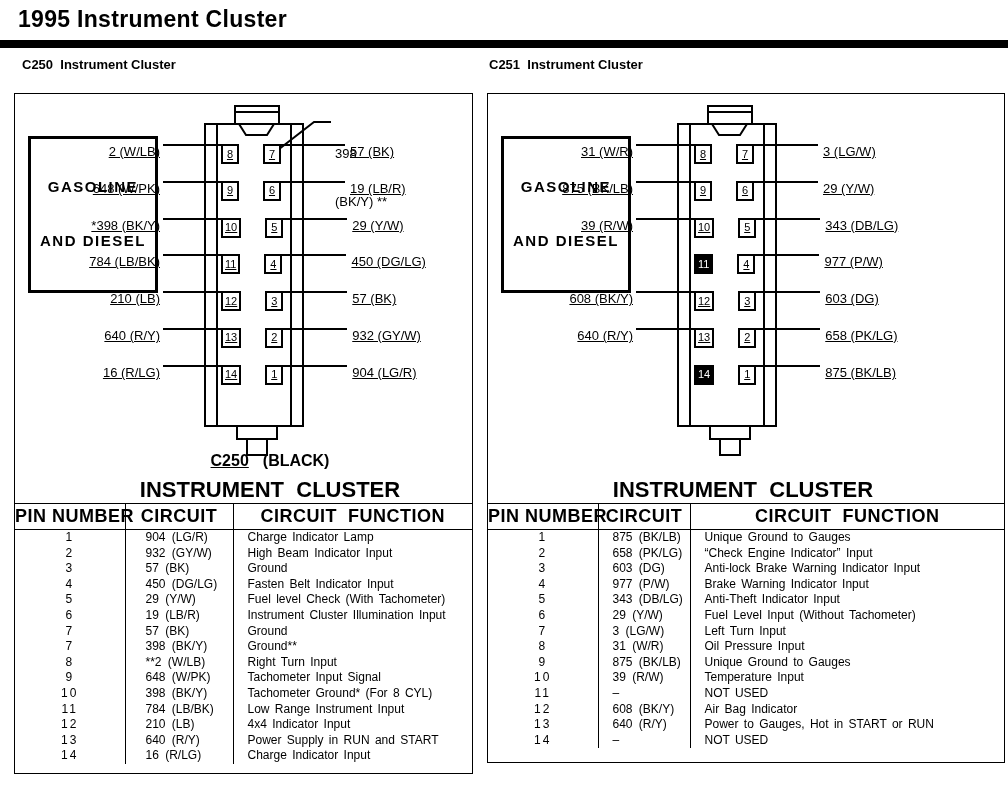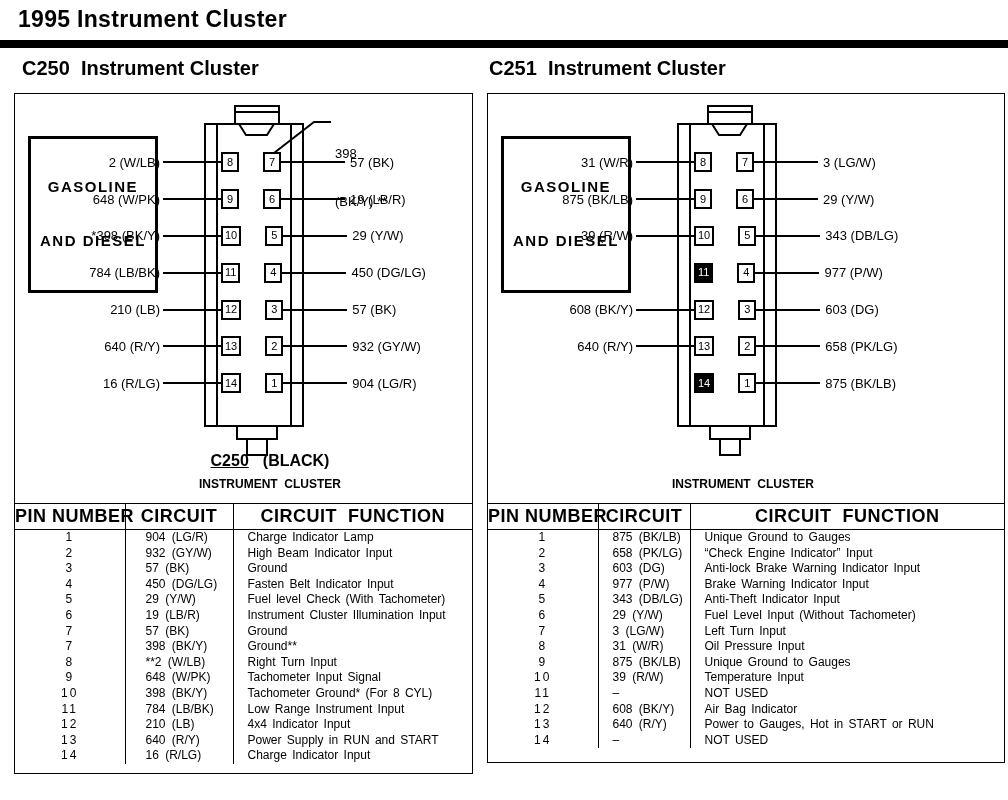--- a/index.html
+++ b/index.html
@@ -3,58 +3,58 @@
 <meta charset="utf-8">
 <style>
   html,body{margin:0;padding:0;}
   body{
     width:1008px;height:800px;position:relative;background:#fff;overflow:hidden;
     font-family:"Liberation Sans","DejaVu Sans",sans-serif;color:#000;
   }
   
   .page-title{position:absolute;left:18px;top:6px;font-size:23px;font-weight:bold;letter-spacing:.3px;}
   .title-bar{position:absolute;left:0;top:40px;width:1008px;height:8px;background:#000;}
-  .section-heading{position:absolute;top:57px;font-size:20px;font-weight:bold;white-space:pre;}
+  .section-heading{position:absolute;top:57px;font-size:13px;font-weight:bold;white-space:pre;}
   .section-heading.lft{left:22px;}
   .section-heading.rgt{left:489px;}
   
   .panel{position:absolute;top:93px;border:1px solid #000;background:#fff;box-sizing:border-box;}
   .panel.lft{left:14px;width:459px;}
   .panel.rgt{left:487px;width:518px;}
   .diagram{position:relative;height:409px;border-bottom:1px solid #000;}
   .conn{position:absolute;left:0;top:0;}
   .conn path,.conn line,.conn rect,.conn polyline{stroke:#000;stroke-width:2;fill:none;}
   
   .fuelbox{
     position:absolute;left:13px;top:7px;border:3px solid #000;padding:3px 9px 4px 9px;
     font-size:15px;font-weight:bold;letter-spacing:1.5px;text-align:center;line-height:18px;white-space:pre;margin-top:35px;
   }
   
   .toplabel{position:absolute;left:320px;top:20px;font-size:13px;line-height:16px;white-space:pre;}
   
   .rows{position:absolute;left:0;top:50px;right:0;}
-  .pin-row{display:flex;align-items:center;height:36.8px;}
+  .pin-row{display:flex;align-items:flex-start;height:36.8px;text-decoration:underline;}
   .wl{width:145px;text-align:right;font-size:13px;white-space:pre;}
   .wire{height:2px;background:#000;flex:none;}
   .wire.l{width:58px;margin-left:3px;}
   .wire.r{width:64px;}
   .wire.noline{visibility:hidden;}
   .pinbox{
     flex:none;box-sizing:border-box;min-width:18px;height:20px;padding:0 2px;
     border:2px solid #000;background:#fff;display:flex;align-items:center;justify-content:center;
     font-size:11px;line-height:1;
   }
   .pinbox.filled{background:#000;color:#fff;border-color:#000;}
   .cgap{width:24px;flex:none;}
   .wr{margin-left:5px;font-size:13px;white-space:pre;}
   
   .cap1{position:absolute;left:25px;top:358px;width:460px;text-align:center;font-size:16px;font-weight:bold;}
   .cap1 .capid{text-decoration:underline;}
   .cap1 .capcolor{margin-left:14px;}
-  .cap2{position:absolute;left:25px;top:383px;width:460px;text-align:center;font-size:12px;font-weight:bold;white-space:pre;}
+  .cap2{position:absolute;left:25px;top:383px;width:460px;text-align:center;font-size:22px;font-weight:bold;white-space:pre;}
   
   table.pintable{width:100%;border-collapse:collapse;table-layout:fixed;margin-bottom:9px;}
   .pintable th,.pintable td{padding:0;margin:0;}
   .pintable th{
     border-bottom:1px solid #000;height:25px;font-size:18px;font-weight:bold;
     text-align:center;white-space:pre;letter-spacing:.5px;
   }
   .pintable th + th, .pintable td + td{border-left:1px solid #000;}
   .pintable td{font-size:12px;line-height:15.6px;white-space:pre;overflow:hidden;}
   td.pin{text-align:center;letter-spacing:2px;}

